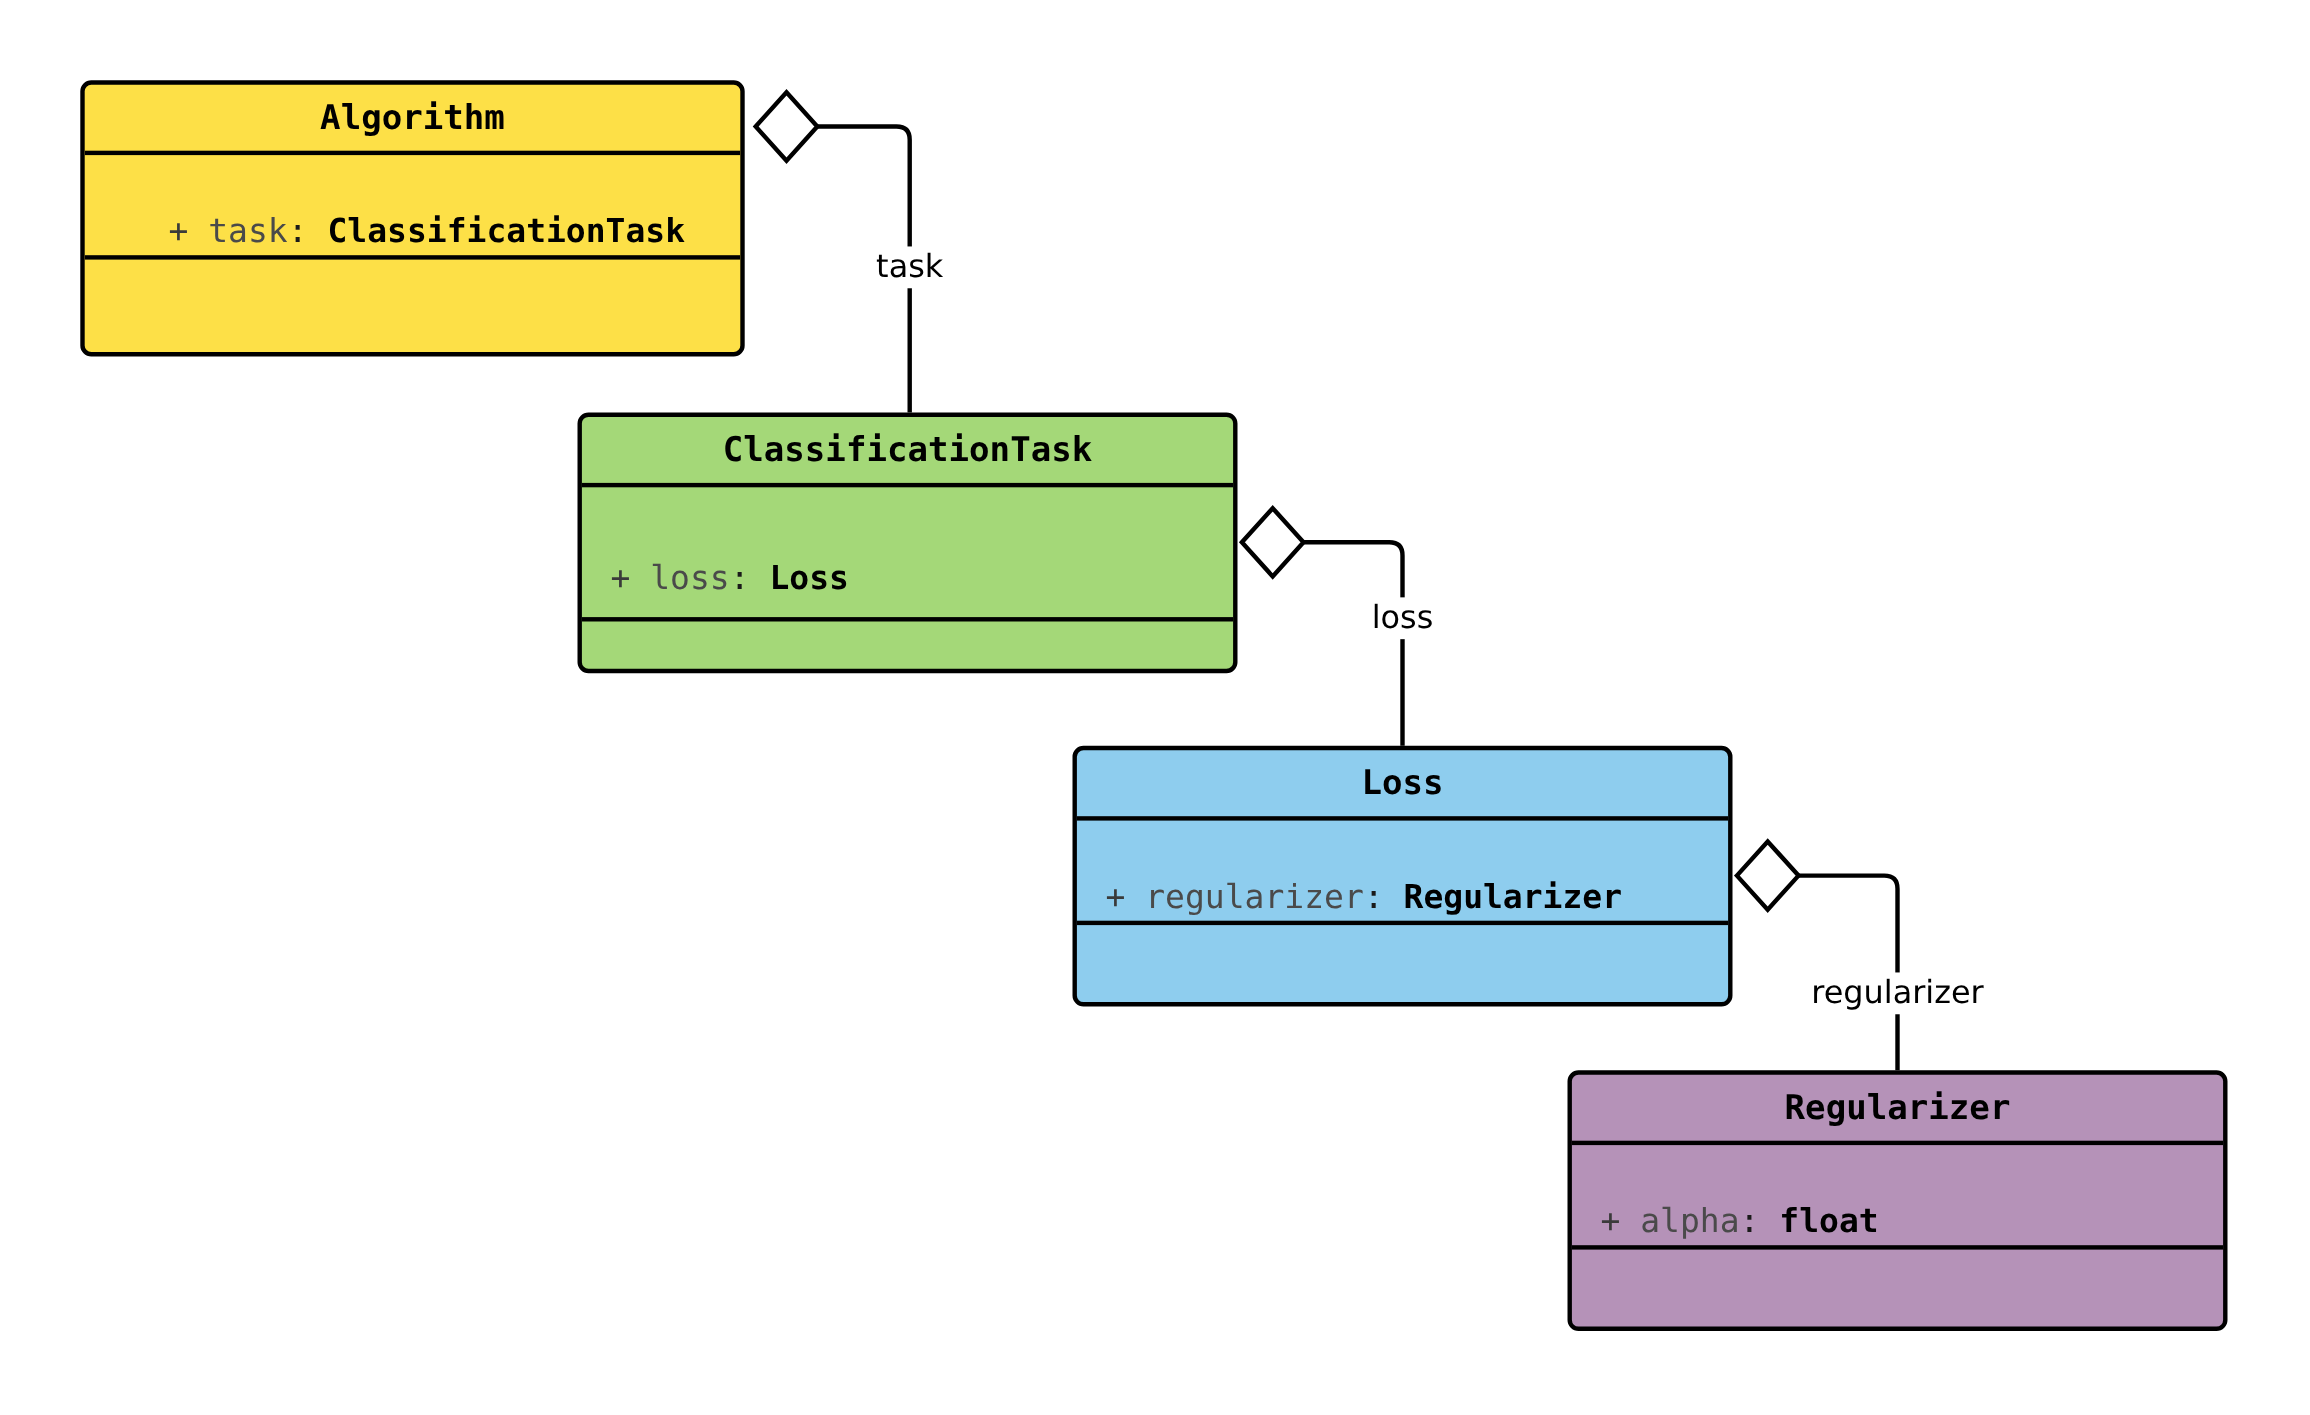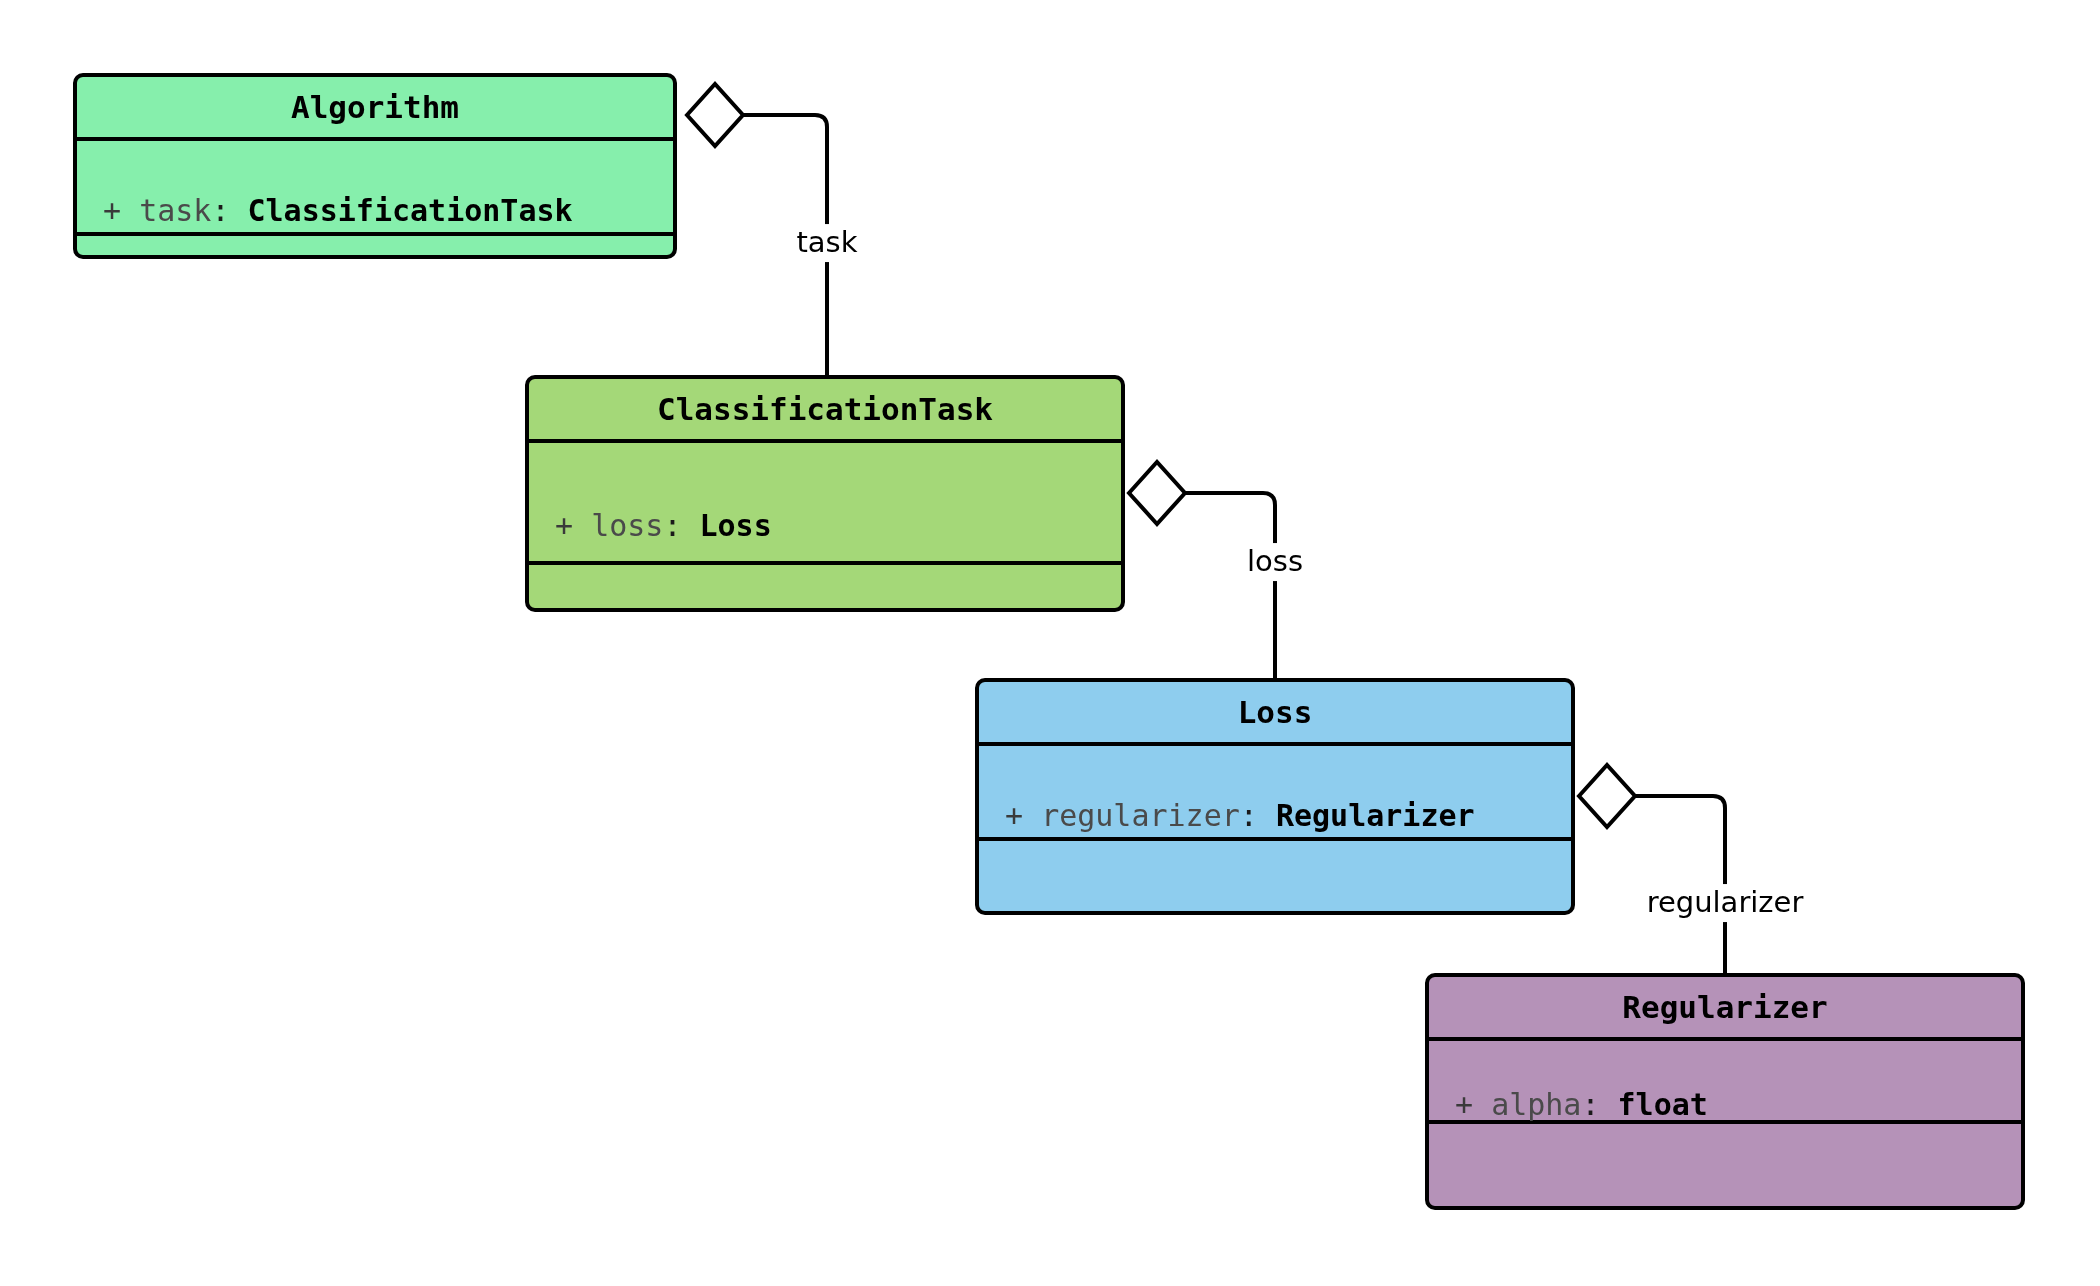--- a/index.html
+++ b/index.html
@@ -113,21 +113,21 @@
         <path d="M 1185 493 L 1263 493 Q 1275 493 1275 505 L 1275 678" fill="none" stroke="#000000" stroke-width="4" stroke-linecap="butt"></path>
         <polygon points="1129,493 1157,462 1185,493 1157,524" fill="#ffffff" stroke="#000000" stroke-width="4" stroke-linejoin="miter"></polygon>
       </g>
       <g>
         <path d="M 1635 796 L 1713 796 Q 1725 796 1725 808 L 1725 973" fill="none" stroke="#000000" stroke-width="4" stroke-linecap="butt"></path>
         <polygon points="1579,796 1607,765 1635,796 1607,827" fill="#ffffff" stroke="#000000" stroke-width="4" stroke-linejoin="miter"></polygon>
       </g>
     </svg>
 
   <div id="classes-container">
-      <div class="uml-class" style="left: 73px; top: 73px; width: 604px; height: 186px; background: #86efac; border-color: rgb(0, 0, 0);">
+      <div class="uml-class" style="left: 73px; top: 73px; width: 604px; height: 251px; background: #fde047; border-color: rgb(0, 0, 0); text-align: center;">
         <div class="uml-header" style="height: 64px; border-bottom-color: rgb(0, 0, 0);">Algorithm</div>
         <div class="uml-attrs" style="height: 95px; border-bottom-color: rgb(0, 0, 0);">
           <div class="uml-attr-row"><span class="attr-vis">+</span> <span class="attr-name">task</span><span class="attr-colon">: </span><span class="attr-type">ClassificationTask</span></div>
         </div>
         <div class="uml-methods"></div>
       </div>
       <div class="uml-class" style="left: 525px; top: 375px; width: 600px; height: 237px; background: rgb(164, 216, 120); border-color: rgb(0, 0, 0);">
         <div class="uml-header" style="height: 64px; border-bottom-color: rgb(0, 0, 0);">ClassificationTask</div>
         <div class="uml-attrs" style="height: 122px; border-bottom-color: rgb(0, 0, 0);">
           <div class="uml-attr-row"><span class="attr-vis">+</span> <span class="attr-name">loss</span><span class="attr-colon">: </span><span class="attr-type">Loss</span></div>
@@ -136,21 +136,21 @@
       </div>
       <div class="uml-class" style="left: 975px; top: 678px; width: 600px; height: 237px; background: rgb(142, 205, 238); border-color: rgb(0, 0, 0);">
         <div class="uml-header" style="height: 64px; border-bottom-color: rgb(0, 0, 0);">Loss</div>
         <div class="uml-attrs" style="height: 95px; border-bottom-color: rgb(0, 0, 0);">
           <div class="uml-attr-row"><span class="attr-vis">+</span> <span class="attr-name">regularizer</span><span class="attr-colon">: </span><span class="attr-type">Regularizer</span></div>
         </div>
         <div class="uml-methods"></div>
       </div>
       <div class="uml-class" style="left: 1425px; top: 973px; width: 600px; height: 237px; background: rgb(181, 146, 184); border-color: rgb(0, 0, 0);">
         <div class="uml-header" style="height: 64px; border-bottom-color: rgb(0, 0, 0);">Regularizer</div>
-        <div class="uml-attrs" style="height: 83px; border-bottom-color: rgb(0, 0, 0);">
+        <div class="uml-attrs" style="height: 95px; border-bottom-color: rgb(0, 0, 0);">
           <div class="uml-attr-row"><span class="attr-vis">+</span> <span class="attr-name">alpha</span><span class="attr-colon">: </span><span class="attr-type">float</span></div>
         </div>
         <div class="uml-methods"></div>
       </div>
     </div>
 
   <div id="labels-container">
       <div class="edge-label" style="left: 827px; top: 243px;">task</div>
       <div class="edge-label" style="left: 1275px; top: 562px;">loss</div>
       <div class="edge-label" style="left: 1725px; top: 903px;">regularizer</div>

